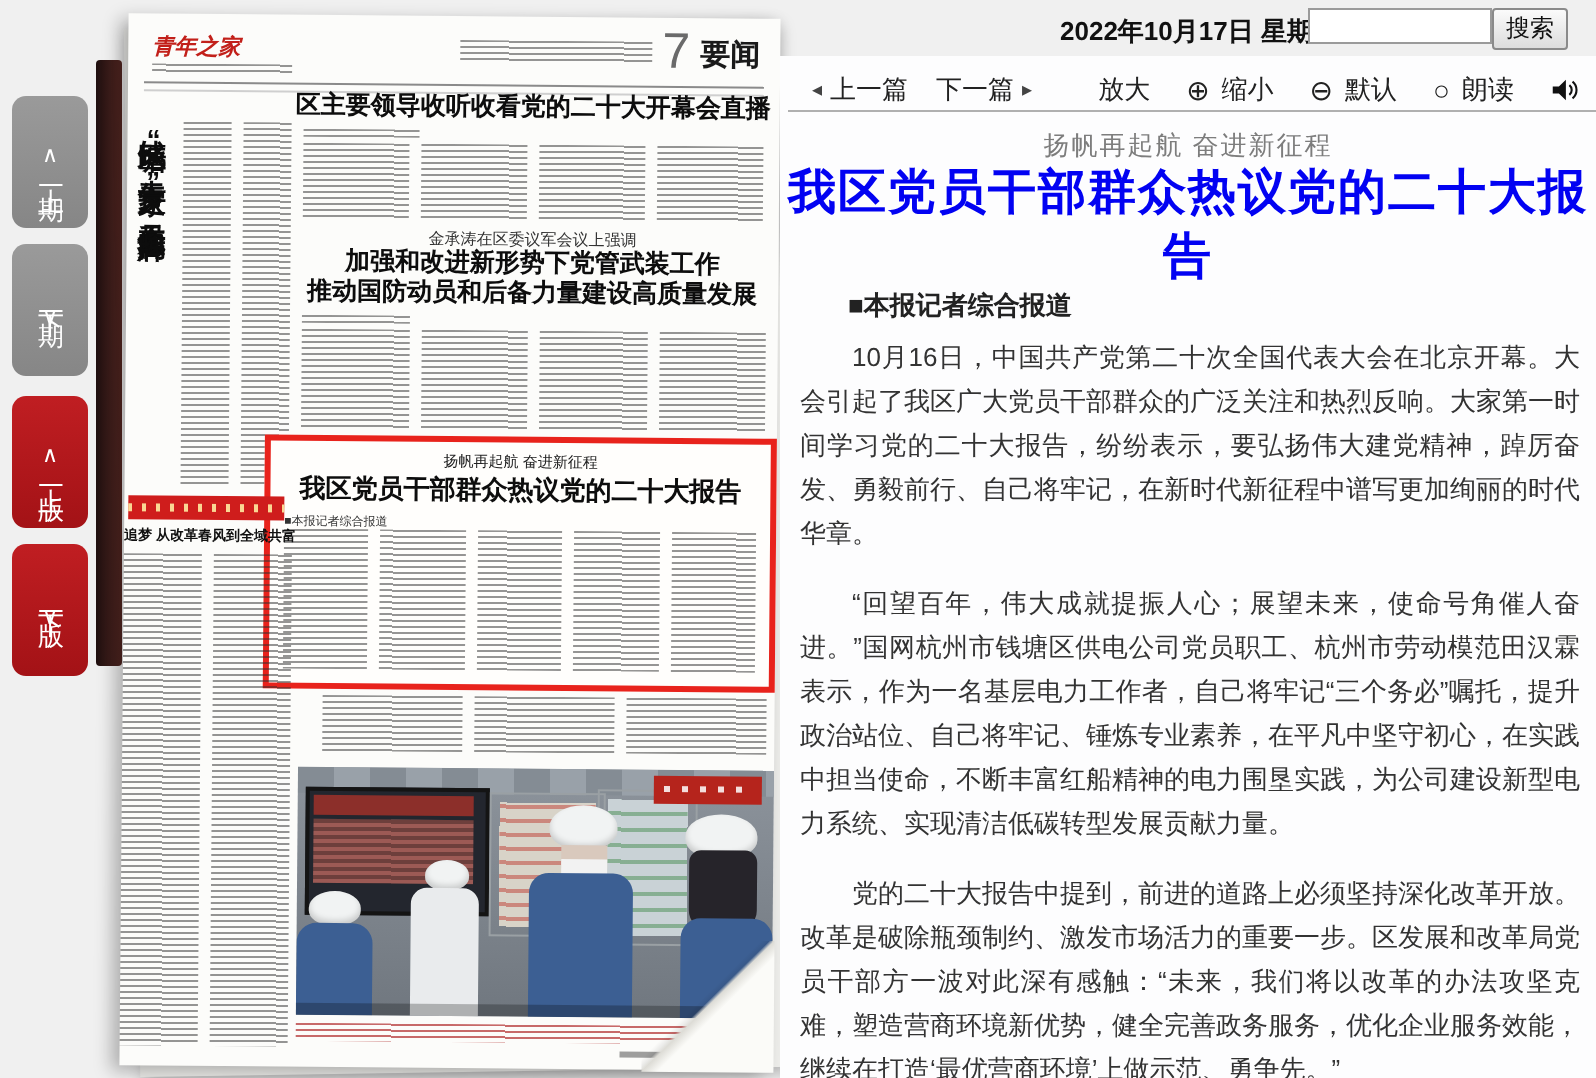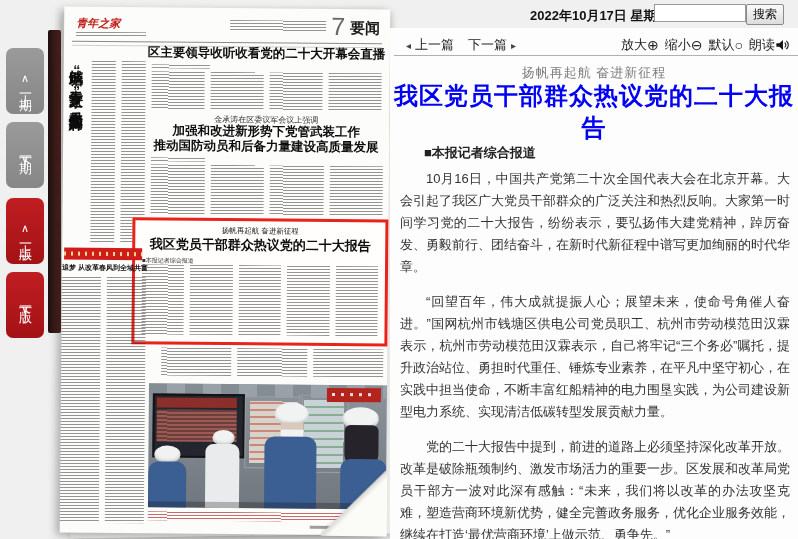--- a/index.html
+++ b/index.html
@@ -76,21 +76,21 @@
   .credit{left:250px;top:517px;width:66px;height:3px;background:rgba(80,80,80,.55);}
   .curl{right:-1px;bottom:-1px;width:66px;height:66px;
         background:linear-gradient(315deg,#fbfbf8 44%,#dddcd6 50%,rgba(0,0,0,.07) 52%,transparent 55%);}
 
   
   .panel{left:390px;top:28px;width:408px;height:511px;background:#fdfdfe;}
   .tb-left{left:16px;top:8px;display:flex;gap:14px;align-items:center;font-size:13px;color:#222;}
   .tb-left .t{cursor:pointer;display:flex;align-items:center;gap:4px;}
   .tri{font-size:10px;color:#444;}
   .tb-right{right:8px;top:8px;display:flex;gap:6px;align-items:center;font-size:13px;color:#222;}
-  .tb-right .t{cursor:pointer;display:flex;align-items:center;gap:0;}
+  .tb-right .t{cursor:pointer;display:flex;align-items:center;gap:18px;}
   .cicon{font-size:14px;color:#222;line-height:14px;}
   .tbrule{left:4px;top:27px;width:404px;border-top:1px solid #b0b0b0;}
   .kicker{left:0;top:36px;width:100%;text-align:center;font-size:13px;color:#7d7d7d;letter-spacing:1px;}
   .title{left:0;top:52px;width:100%;text-align:center;font-size:24px;font-weight:bold;color:#0202f2;letter-spacing:1px;}
   .byline{left:34px;top:116px;font-size:13px;color:#222;font-weight:600;}
   .body{left:10px;top:140px;width:390px;font-size:13px;line-height:22px;color:#333;text-align:justify;}
   .body p{margin:0 0 13px 0;text-indent:2em;}
   .spk{width:15px;height:14px;display:inline-block;}
 </style>
 </head>
@@ -256,20 +256,20 @@
         </svg>
       </span>
     </div>
     <div class="abs tbrule"></div>
 
     <div class="abs kicker">扬帆再起航 奋进新征程</div>
     <div class="abs title">我区党员干部群众热议党的二十大报告</div>
     <div class="abs byline">■本报记者综合报道</div>
 
     <div class="abs body">
-      <p>10月16日，中国共产党第二十次全国代表大会在北京开幕。大会引起了我区广大党员干部群众的广泛关注和热烈反响。大家第一时间学习党的二十大报告，纷纷表示，要弘扬伟大建党精神，踔厉奋发、勇毅前行、团结奋斗，在新时代新征程中谱写更加绚丽的时代华章。</p>
-      <p>“回望百年，伟大成就提振人心；展望未来，使命号角催人奋进。”国网杭州市钱塘区供电公司党员职工、杭州市劳动模范田汉霖表示，杭州市劳动模范田汉霖表示，自己将牢记“三个务必”嘱托，提升政治站位、勇担时代重任、锤炼专业素养，在平凡中坚守初心，在实践中担当使命，不断丰富红船精神的电力围垦实践，为公司建设新型电力系统、实现清洁低碳转型发展贡献力量。</p>
+      <p>10月16日，中国共产党第二十次全国代表大会在北京开幕。大会引起了我区广大党员干部群众的广泛关注和热烈反响。大家第一时间学习党的二十大报告，纷纷表示，要弘扬伟大建党精神，踔厉奋发、勇毅前行、自己将牢记，在新时代新征程中谱写更加绚丽的时代华章。</p>
+      <p>“回望百年，伟大成就提振人心；展望未来，使命号角催人奋进。”国网杭州市钱塘区供电公司党员职工、杭州市劳动模范田汉霖表示，作为一名基层电力工作者，自己将牢记“三个务必”嘱托，提升政治站位、自己将牢记、锤炼专业素养，在平凡中坚守初心，在实践中担当使命，不断丰富红船精神的电力围垦实践，为公司建设新型电力系统、实现清洁低碳转型发展贡献力量。</p>
       <p>党的二十大报告中提到，前进的道路上必须坚持深化改革开放。改革是破除瓶颈制约、激发市场活力的重要一步。区发展和改革局党员干部方一波对此深有感触：“未来，我们将以改革的办法攻坚克难，塑造营商环境新优势，健全完善政务服务，优化企业服务效能，继续在打造‘最优营商环境’上做示范、勇争先。”</p>
 
     </div>
   </div>
 
 </div>
 
 </body></html>

